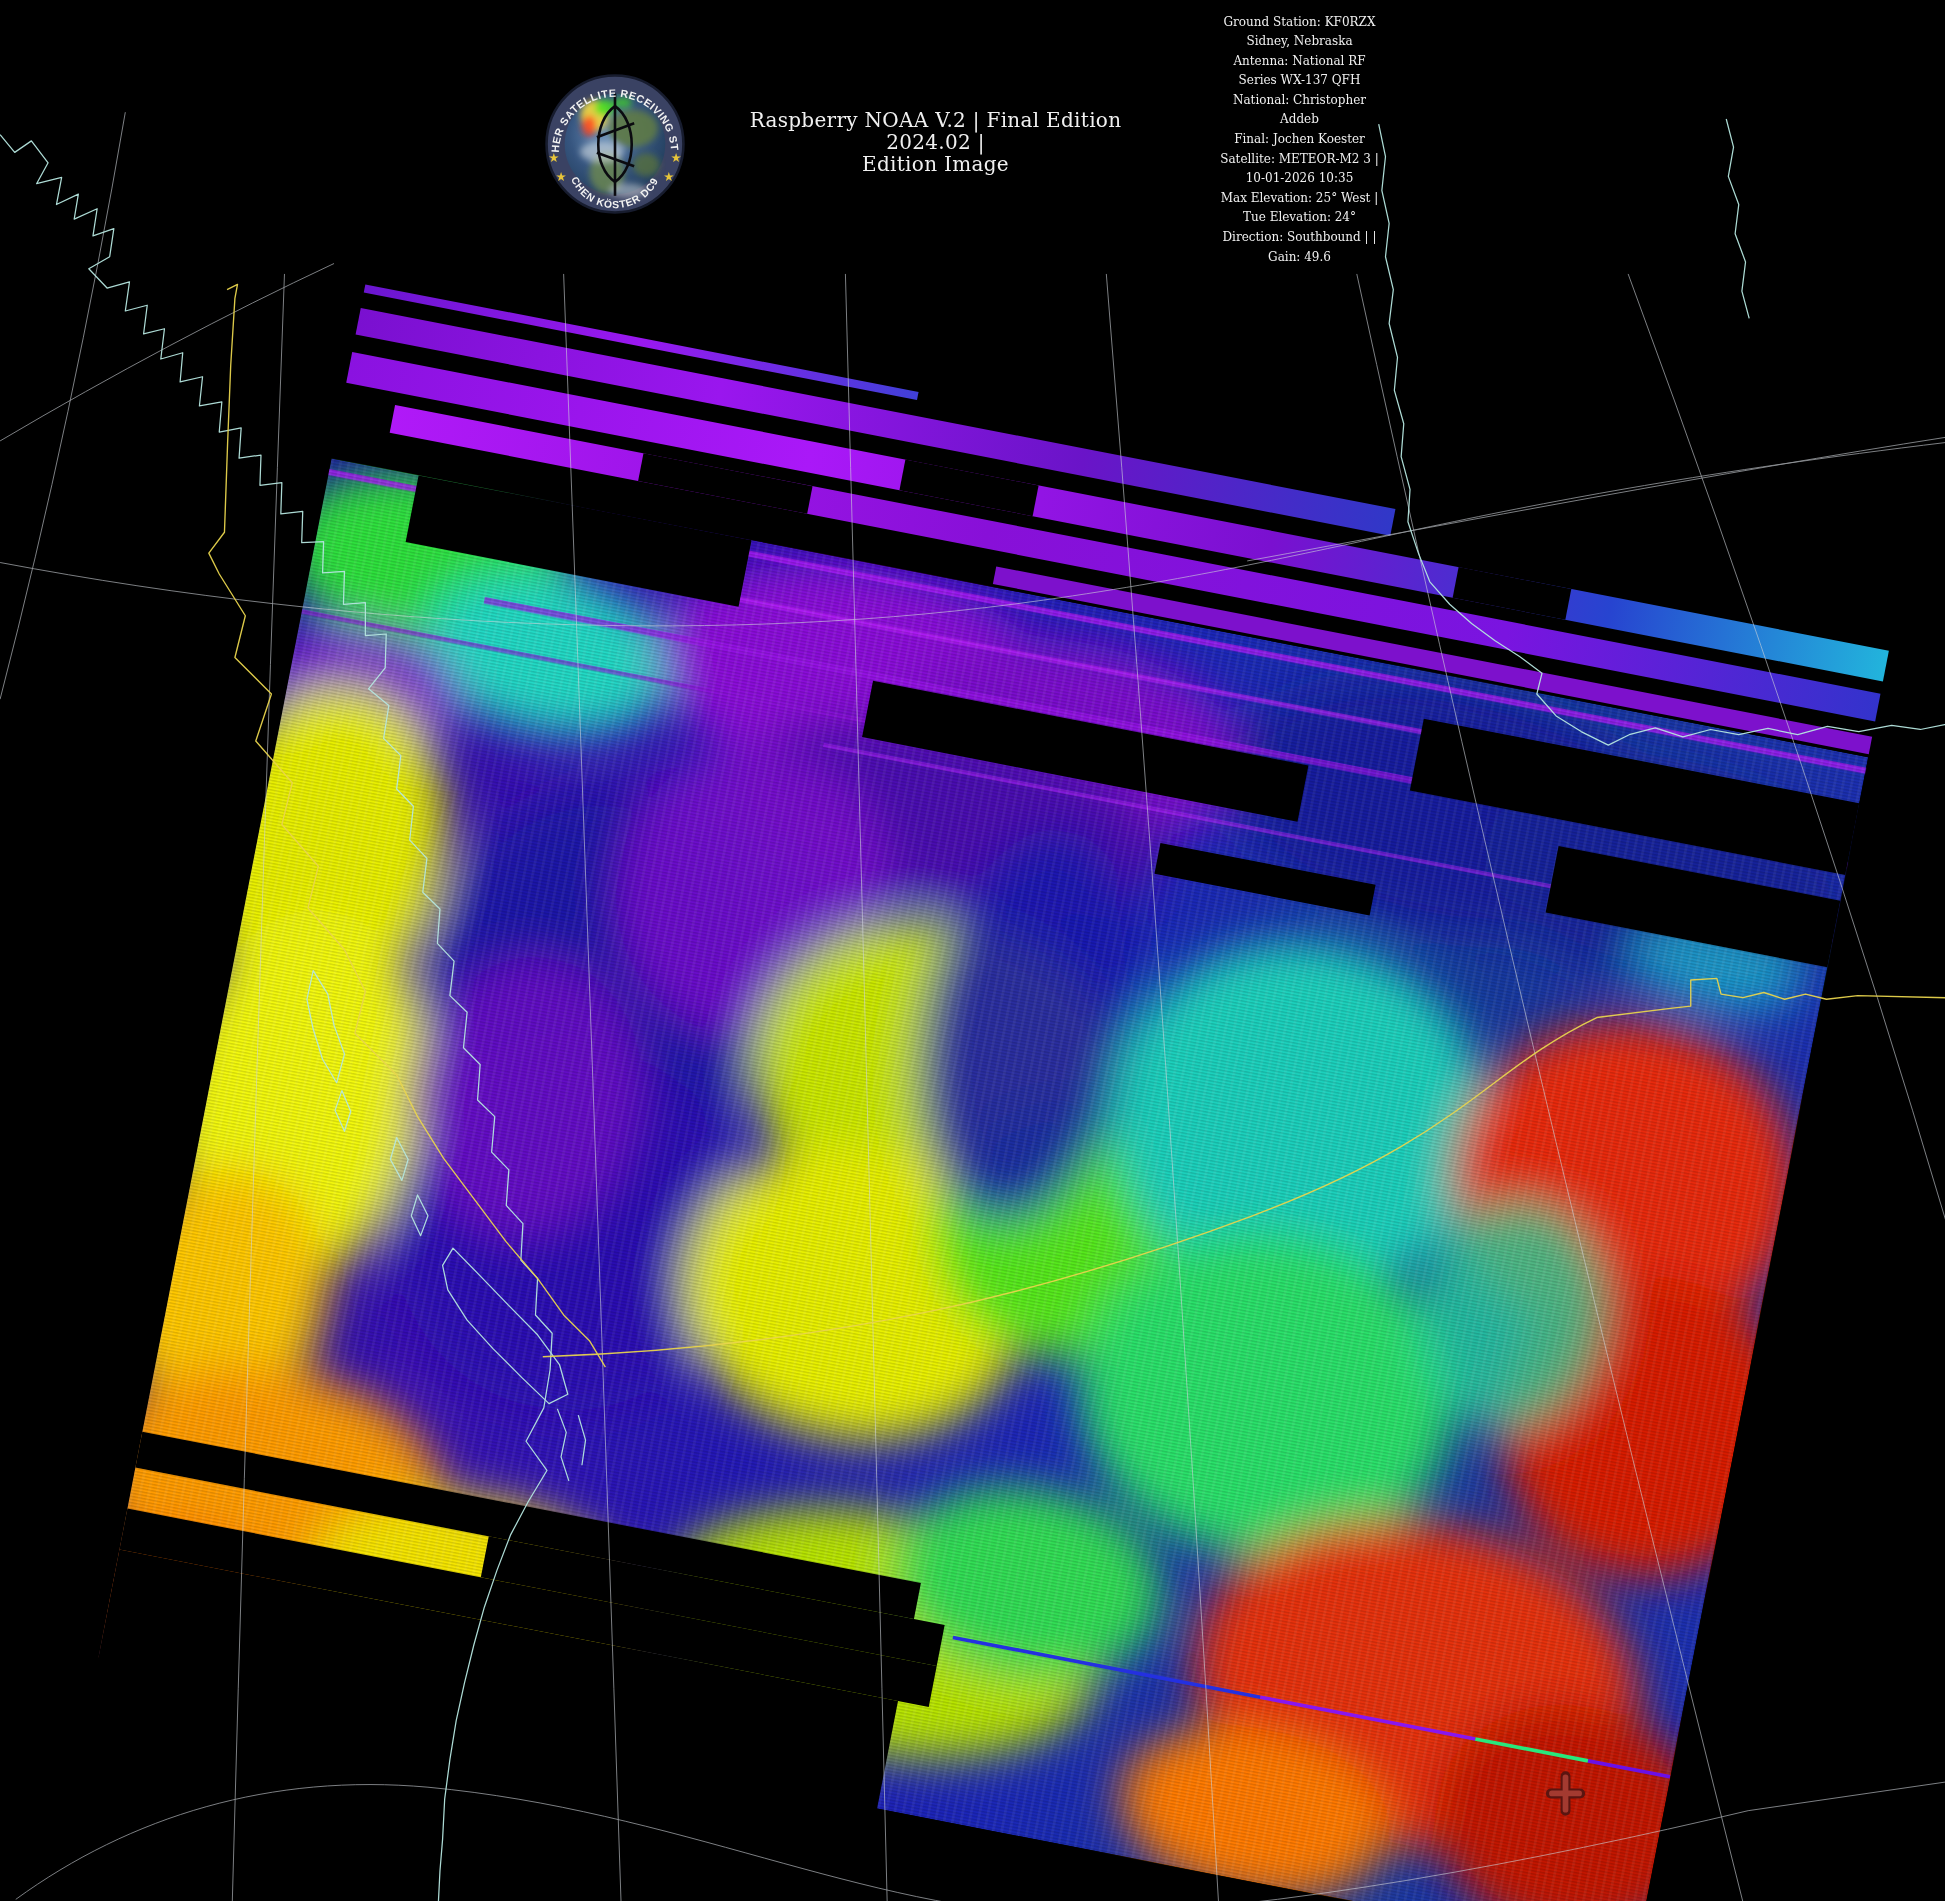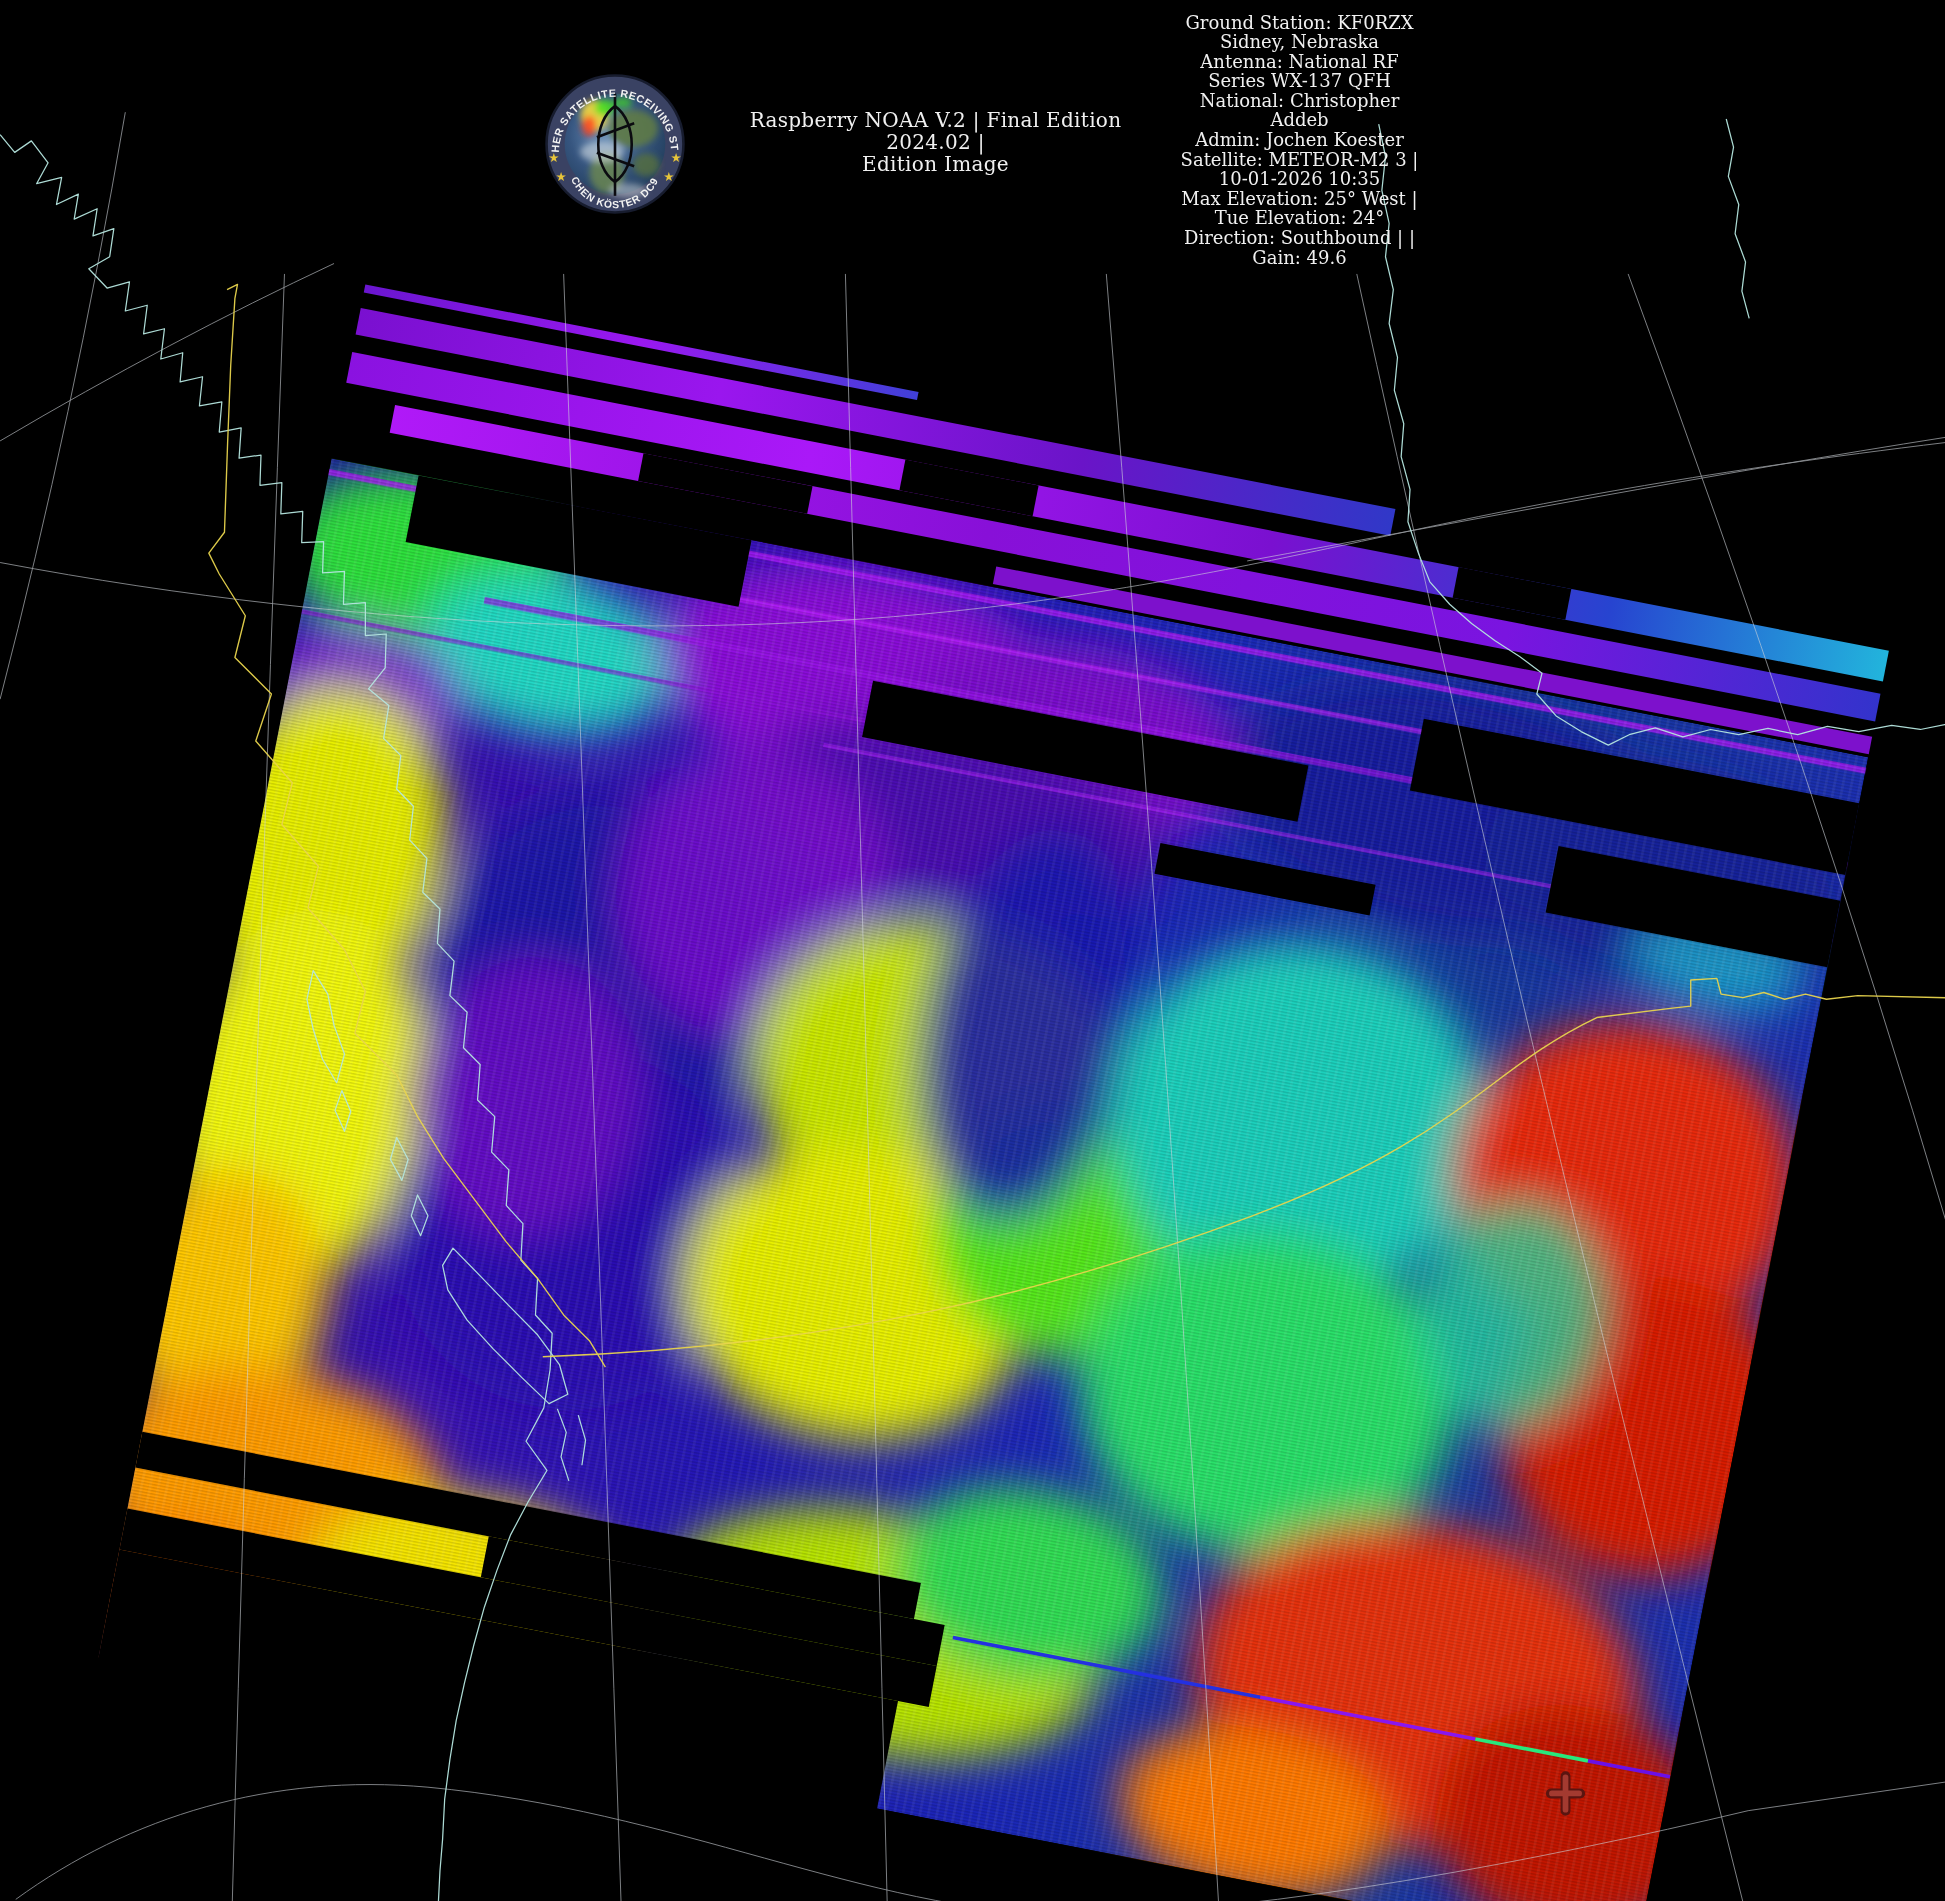--- a/index.html
+++ b/index.html
@@ -4,21 +4,21 @@
 <style>
   html,body{margin:0;padding:0;background:#000;}
   body{width:1946px;height:1902px;position:relative;overflow:hidden;
        font-family:"DejaVu Serif", serif;color:#f0f0f0;}
   .scene{position:absolute;left:0;top:0;width:1946px;height:1902px;}
   .header{position:absolute;left:0;top:0;width:1946px;height:292px;z-index:5;}
   .logo-box{position:absolute;left:545px;top:74px;width:140px;height:140px;}
   .title-block{position:absolute;left:727px;top:109px;width:417px;text-align:center;
       font-size:20px;line-height:22px;letter-spacing:0.3px;}
   .station-block{position:absolute;left:1143px;top:12.5px;width:313px;text-align:center;
-      font-size:18px;line-height:19.6px;}
+      font-size:12px;line-height:19.6px;}
   .map-svg{position:absolute;left:0;top:0;z-index:1;}
 </style>
 </head>
 <body>
 
 <svg class="scene map-svg" viewBox="0 0 3729 3645" width="1946" height="1902" xmlns="http://www.w3.org/2000/svg">
   <defs>
     <filter id="f42" x="-60%" y="-60%" width="220%" height="220%">
         <feGaussianBlur stdDeviation="42"></feGaussianBlur>
       </filter>
@@ -246,21 +246,21 @@
     <div>Edition Image</div>
   </div>
 
   <div class="station-block">
     <div>Ground Station: KF0RZX</div>
     <div>Sidney, Nebraska</div>
     <div>Antenna: National RF</div>
     <div>Series WX-137 QFH</div>
     <div>National: Christopher</div>
     <div>Addeb</div>
-    <div>Admin: Jochen Koester</div>
+    <div>Final: Jochen Koester</div>
     <div>Satellite: METEOR-M2 3 |</div>
     <div>10-01-2026 10:35</div>
     <div>Max Elevation: 25° West |</div>
     <div>Tue Elevation: 24°</div>
     <div>Direction: Southbound | |</div>
     <div>Gain: 49.6</div>
   </div>
 </div>
 
 

